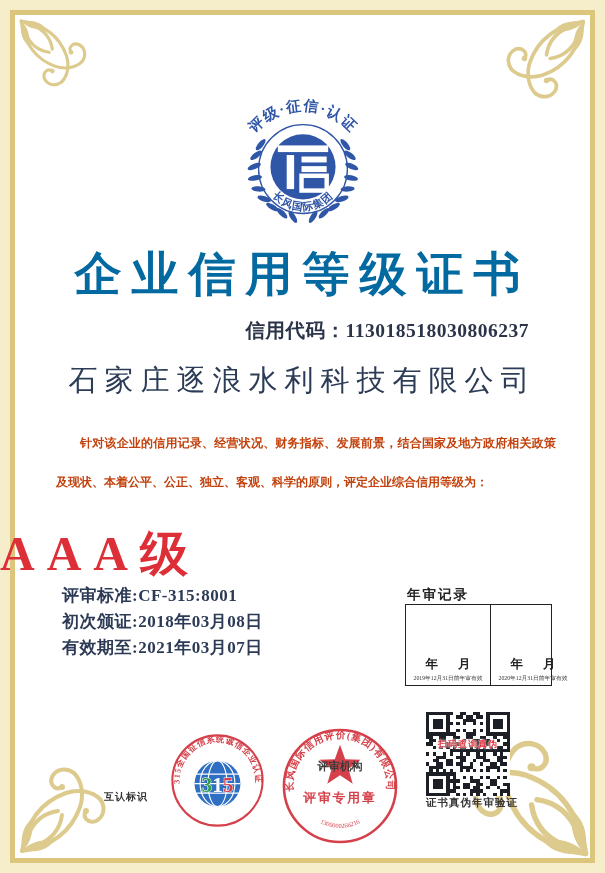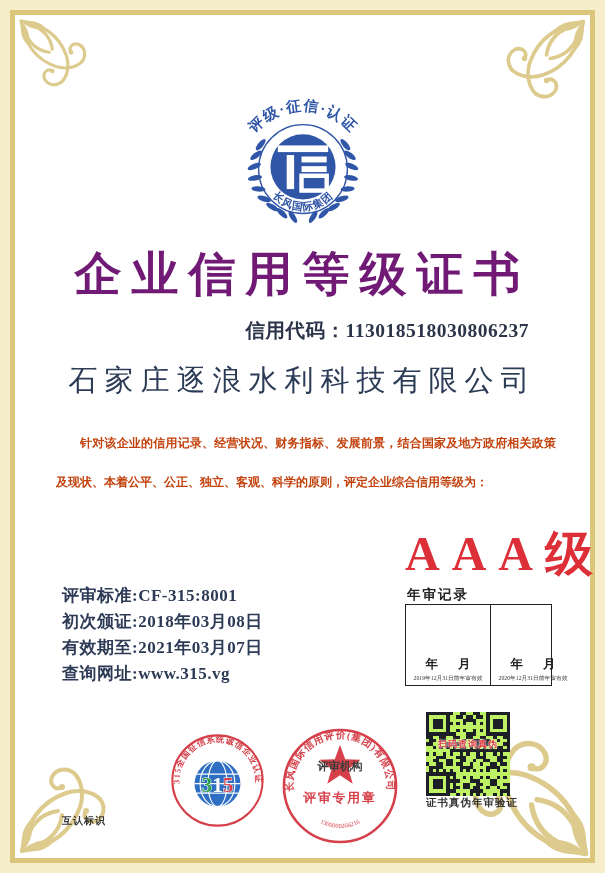--- a/index.html
+++ b/index.html
@@ -2,43 +2,43 @@
 <html><head>
 <meta charset="utf-8">
 <style>
   html,body{margin:0;padding:0;background:#888;}
   .page{position:relative;width:605px;height:873px;background:#f6eecb;overflow:hidden;
         font-family:"Liberation Serif","DejaVu Serif",serif;}
   .inner{position:absolute;inset:10px;background:#fff;border:5px solid #dbc67c;}
   .corner{position:absolute;pointer-events:none;}
   .abs{position:absolute;}
   .title{left:0;right:0;top:243px;text-align:center;font-size:47px;font-weight:bold;
-         color:#701a75;letter-spacing:10px;}
+         color:#0369a1;letter-spacing:10px;}
   .credit{top:317px;right:76px;font-size:19.5px;font-weight:bold;color:#2b3448;letter-spacing:.5px;}
   .company{left:0;right:0;top:361px;text-align:center;font-size:29px;font-weight:normal;
            color:#2c3c56;letter-spacing:7px;font-family:"Liberation Sans","DejaVu Sans",sans-serif;}
   .body-text{left:56px;top:424px;width:500px;font-size:12px;font-weight:bold;color:#c2410c;
              line-height:38.5px;text-indent:2em;text-align:justify;}
-  .rating{left:0;right:0;top:522px;text-align:right;font-size:48px;font-weight:bold;
+  .rating{left:0;right:0;top:522px;text-align:left;font-size:48px;font-weight:bold;
           color:#dd2f38;letter-spacing:12px;}
   .details{left:62px;top:583px;font-size:17px;font-weight:bold;color:#2c3a55;line-height:26px;
            letter-spacing:.5px;}
   .ar-title{left:407px;top:586px;font-size:13.5px;font-weight:bold;color:#222;letter-spacing:2px;}
   .ar-box{left:405px;top:604px;width:145px;height:80px;border:1.5px solid #222;display:flex;}
   .ar-cell{flex:1;display:flex;flex-direction:column;justify-content:flex-end;align-items:center;}
   .ar-cell:first-child{border-right:1.2px solid #222;}
   .ar-ym{display:flex;gap:20px;font-size:12.5px;font-weight:bold;color:#222;}
   .ar-note{font-size:7px;color:#333;white-space:nowrap;transform:scale(.82);margin:0 0 2px;}
   .cf-badge{left:72px;top:742px;width:66px;height:34px;border:2.5px solid #2b4fa0;border-radius:50%;
             display:flex;align-items:center;justify-content:center;font-size:15px;font-weight:bold;
             color:#2b4fa0;letter-spacing:1px;}
   .cf-badge::after{content:"";position:absolute;inset:1.5px;border:1px solid #2b4fa0;border-radius:50%;}
-  .mutual-label{left:62px;top:790px;width:86px;text-align:left;font-size:10px;font-weight:bold;color:#333;letter-spacing:1px;margin-top:24px;}
+  .mutual-label{left:62px;top:790px;width:86px;text-align:right;font-size:10px;font-weight:bold;color:#333;letter-spacing:1px;}
   .seal{pointer-events:none;}
-  .qr-wrap{left:426px;top:712px;width:84px;height:84px;background:#bef264;}
+  .qr-wrap{left:426px;top:712px;width:84px;height:84px;background:#ffffff;}
   .qr-grid{position:absolute;inset:0;display:grid;grid-template-columns:repeat(25,1fr);
            grid-template-rows:repeat(25,1fr);}
   .qb{background:#1c2026;}
   .qr-overlay{position:absolute;left:0;right:0;top:26px;text-align:center;font-size:9px;
               font-weight:bold;color:#e03a44;text-shadow:0 0 2px #fff,0 0 2px #fff;letter-spacing:1px;}
   .qr-label{left:420px;top:796px;width:104px;text-align:center;font-size:10.5px;font-weight:bold;
             color:#333;letter-spacing:1px;}
   svg text, svg textPath{font-family:"Liberation Serif","DejaVu Serif",serif;}
 </style>
 </head>
@@ -158,21 +158,20 @@
   <div class="abs title">企业信用等级证书</div>
   <div class="abs credit"><span>信用代码：</span><span>113018518030806237</span></div>
   <div class="abs company">石家庄逐浪水利科技有限公司</div>
   <div class="abs body-text">针对该企业的信用记录、经营状况、财务指标、发展前景，结合国家及地方政府相关政策及现状、本着公平、公正、独立、客观、科学的原则，评定企业综合信用等级为：</div>
   <div class="abs rating">AAA级</div>
 
   <div class="abs details">
     <div>评审标准:CF-315:8001</div>
     <div>初次颁证:2018年03月08日</div>
     <div>有效期至:2021年03月07日</div>
-    <div>查询网址:www.315.vg</div>
   </div>
 
   <div class="abs ar-title">年审记录</div>
   <div class="abs ar-box">
     <div class="ar-cell">
       <div class="ar-ym">
         <span>年</span>
         <span>月</span>
       </div>
       <div class="ar-note">2019年12月31日前年审有效</div>

